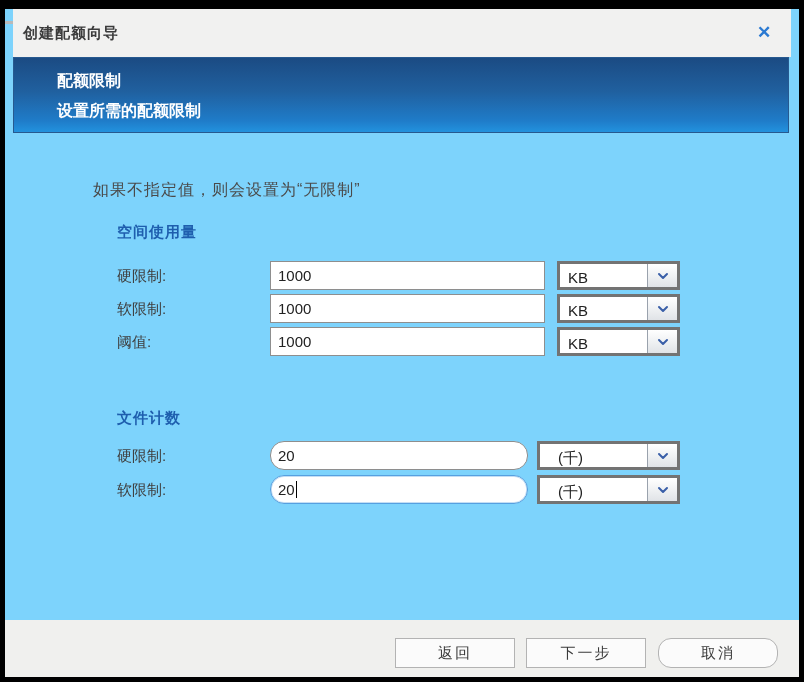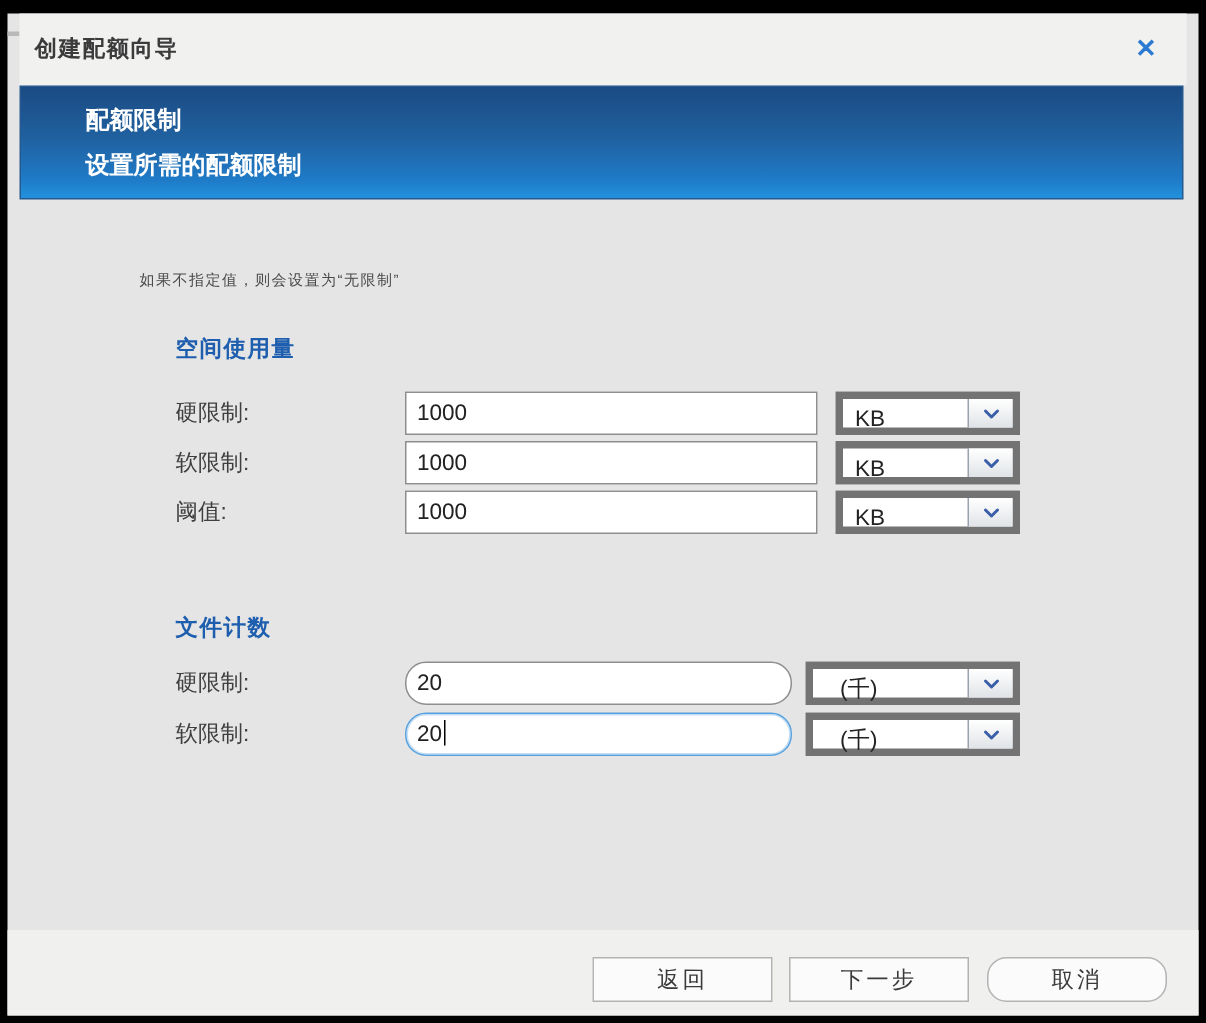--- a/index.html
+++ b/index.html
@@ -3,21 +3,21 @@
 <meta charset="utf-8">
 <style>
   * { margin:0; padding:0; box-sizing:border-box; }
   html,body { width:804px; height:682px; }
   body { font-family:"Liberation Sans", sans-serif; background:#000; }
 
   .stage { position:relative; width:804px; height:682px; background:#000; overflow:hidden; }
 
   .dialog {
     position:absolute; left:5px; top:9px; width:794px; height:668px;
-    background:#e5e5e5;
+    background:#7dd3fc;
   }
 
   .artifact-tick {
     position:absolute; left:0; top:12px; width:8px; height:3px; background:#b9b9b9;
   }
 
   
   .title-bar {
     position:absolute; left:8px; top:0; width:778px; height:48px;
     background:#f1f1f0;
@@ -39,21 +39,21 @@
     background:linear-gradient(180deg,#1b4b83 0%,#20609f 45%,#1f7cc9 85%,#2292de 100%);
     border:1px solid #27598f;
   }
   .banner-h, .banner-s {
     padding-left:43px; color:#ffffff; font-weight:bold; font-size:16px; line-height:30px;
   }
   .banner-h { padding-top:8px; }
 
   
   .instruction {
-    position:absolute; left:88px; top:171px; font-size:10px; color:#4a4a4a; letter-spacing:1px;
+    position:absolute; left:88px; top:171px; font-size:16px; color:#4a4a4a; letter-spacing:1px;
   }
   .section-title {
     position:absolute; left:112px; font-size:15px; font-weight:bold; color:#1e5eae; letter-spacing:1px;
   }
   .s1 { top:214px; }
   .s2 { top:400px; }
 
   .row { position:absolute; left:0; top:0; width:794px; height:29px; }
   .row .label {
     position:absolute; left:112px; top:0; line-height:29px; font-size:15px; color:#3f3f3f;
@@ -69,21 +69,21 @@
     border:1px solid #56a0e0;
     box-shadow:0 0 0 1px rgba(86,160,224,.35) inset;
   }
   .caret {
     display:inline-block; width:1px; height:17px; background:#000;
     vertical-align:-3px; margin-left:1px;
   }
 
   .dropdown {
     position:absolute; top:0; height:29px; left:552px; width:123px;
-    background:#fff; border:5px solid #737373; cursor:pointer;
+    background:#fff; border:3px solid #737373; cursor:pointer;
   }
   .dropdown.wide { left:532px; width:143px; }
   .dd-text {
     position:absolute; left:8px; top:0; line-height:27px; font-size:15px; color:#222;
   }
   .dropdown.wide .dd-text { left:18px; }
   .dd-btn {
     position:absolute; right:0; top:0; bottom:0; width:30px;
     border-left:1px solid #9aa2ad;
     background:linear-gradient(180deg,#ffffff 0%,#eef0f2 55%,#e0e3e7 100%);

